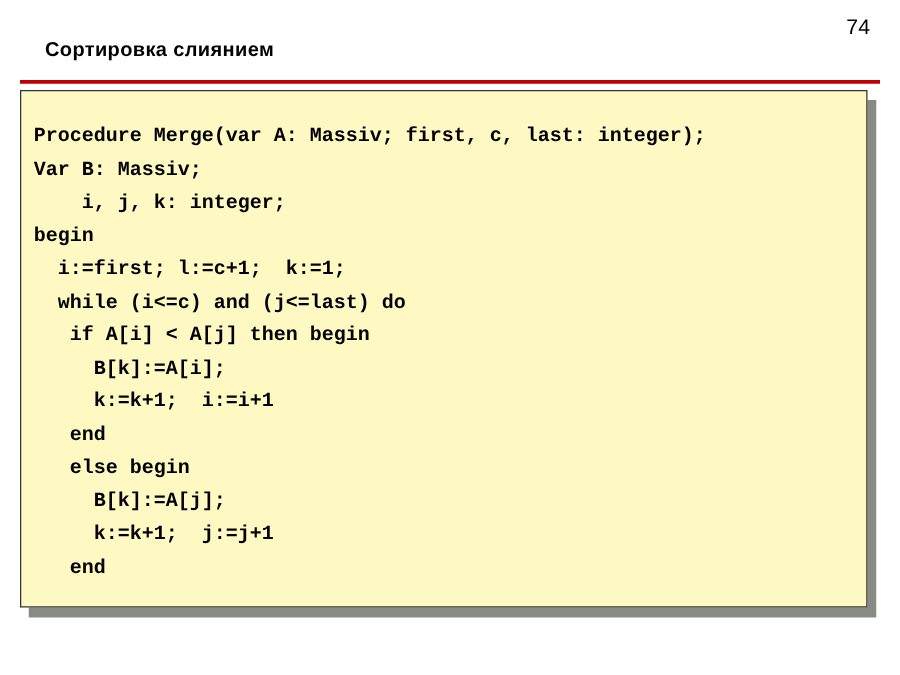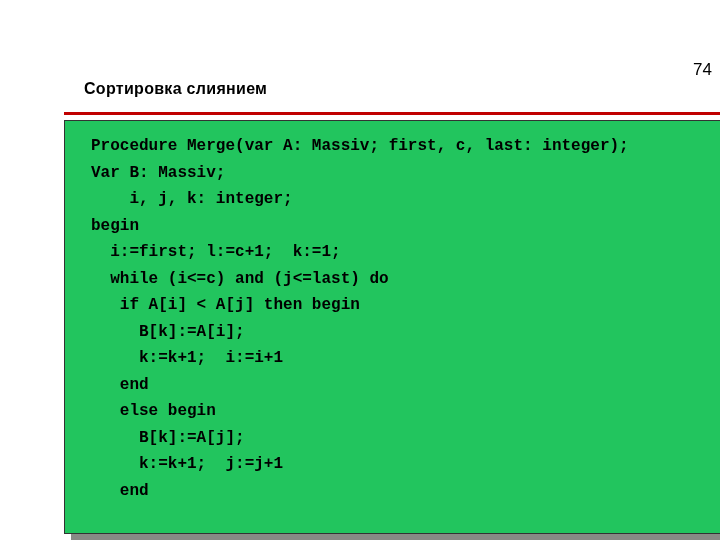--- a/index.html
+++ b/index.html
@@ -1,15 +1,15 @@
 <!DOCTYPE html>
 <html><head>
   <meta charset="utf-8">
   <style>
-    * { margin: 16px; padding: 0; box-sizing: border-box; }
+    * { margin: 0; padding: 0; box-sizing: border-box; }
     body {
       width: 720px;
       height: 540px;
       background: #fff;
       font-family: Arial, sans-serif;
       position: relative;
       overflow: hidden;
     }
     .page-number {
       position: absolute;
@@ -42,23 +42,23 @@
       width: 678px;
       height: 414px;
       background: #888a85;
     }
     .code-block {
       position: absolute;
       top: 72px;
       left: 16px;
       width: 678px;
       height: 414px;
-      background: #22c55e;
+      background: #fef9c3;
       border: 1px solid #333;
-      padding: 12px 10px;
+      padding: 23px 10px;
       font-family: "Courier New", monospace;
       font-size: 16px;
       font-weight: bold;
       line-height: 26.5px;
       color: #000;
       white-space: pre;
     }
   </style>
 </head>
 <body>

